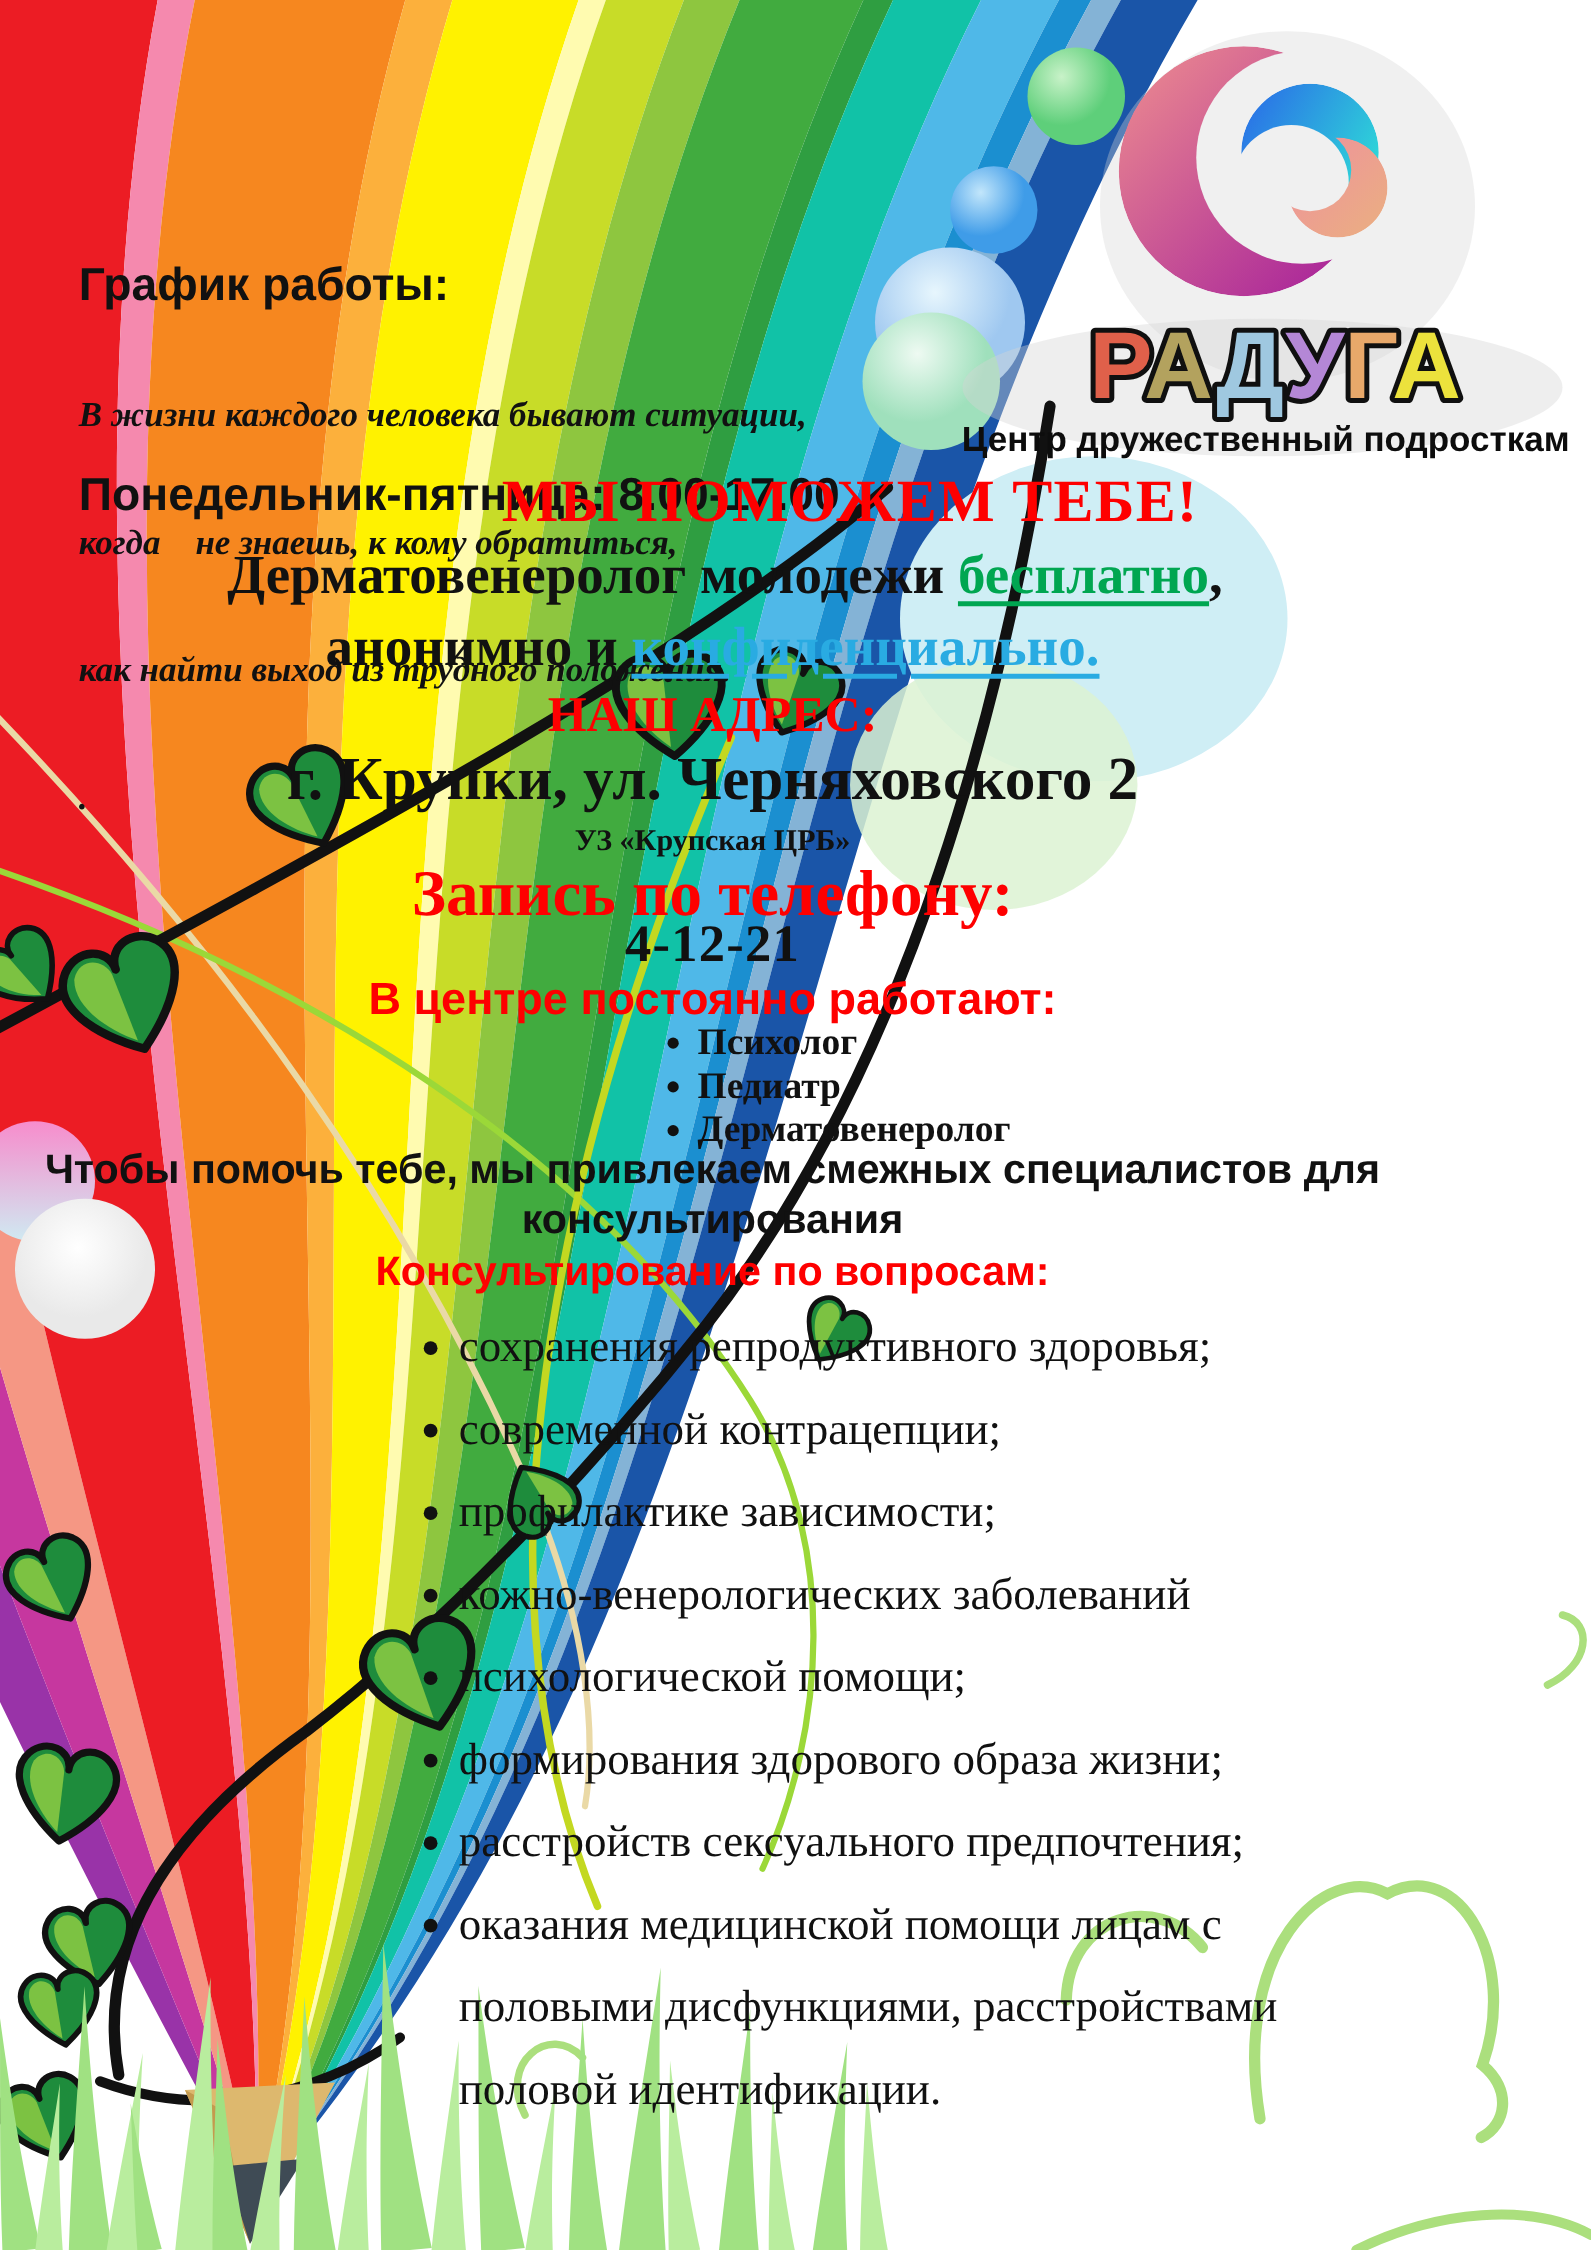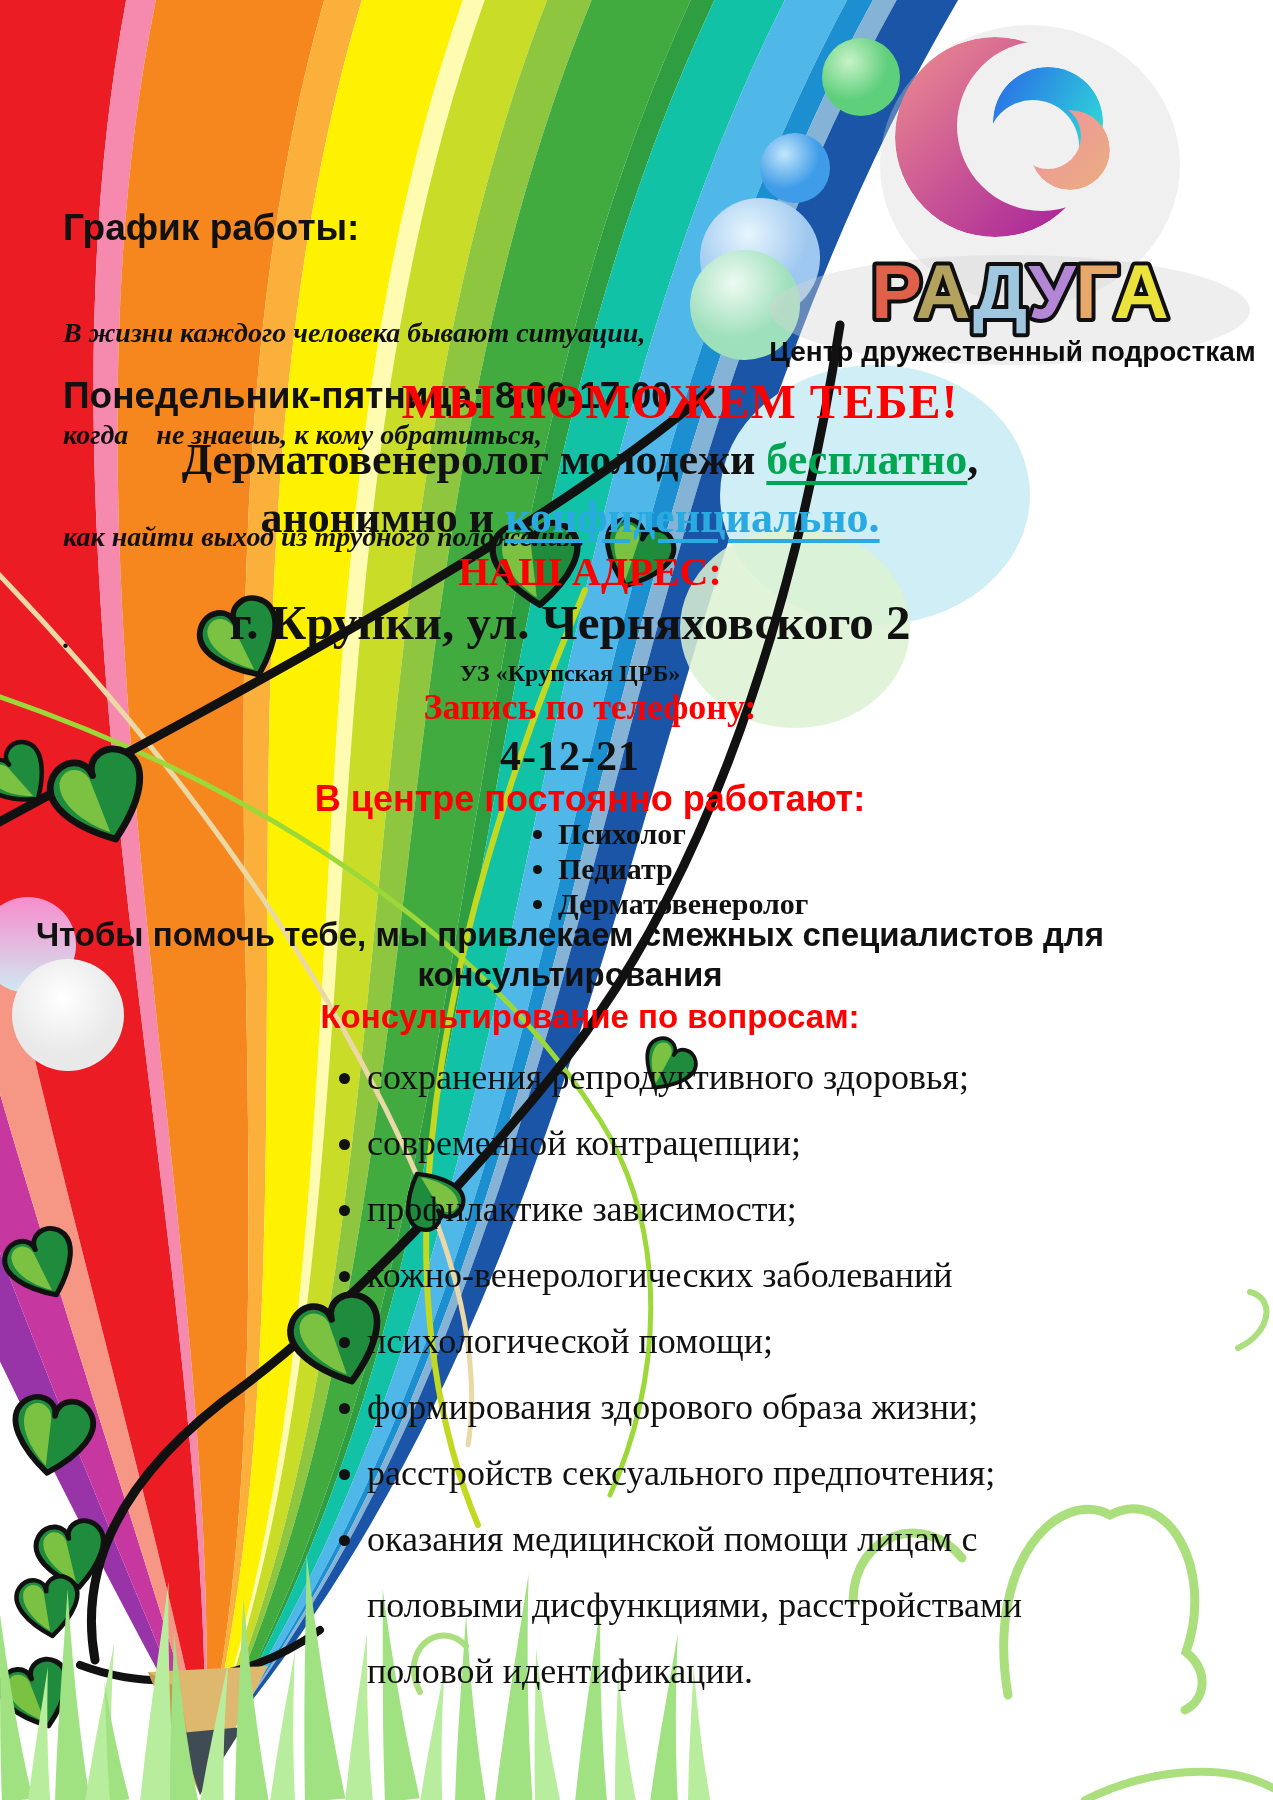--- a/index.html
+++ b/index.html
@@ -12,25 +12,25 @@
   .left{text-align:left;}
   .schedule{left:63px;top:88px;font-size:37px;line-height:56px;width:700px;}
   .intro{left:63px;top:248px;font-size:28px;line-height:34px;width:700px;
          font-style:italic;font-weight:700;}
   .headline{left:150px;top:374px;width:1060px;font-size:48px;color:#fe0000;letter-spacing:1px;}
   .consult1{left:10px;top:434px;font-size:44px;}
   .consult2{top:492px;font-size:44px;}
   .u-green{color:#00a651;text-decoration:underline;text-decoration-thickness:4px;text-underline-offset:7px;}
   .u-blue{color:#29abe2;text-decoration:underline;text-decoration-thickness:4px;text-underline-offset:7px;text-align:center;}
   .u-black{text-decoration-thickness:4px;text-underline-offset:7px;}
-  .red{color:#fe0000;padding-left:20px;}
+  .red{color:#fe0000;}
   .addr-label{top:548px;font-size:40px;}
   .addr1{top:594px;font-size:49px;}
   .addr2{top:660px;font-size:24px;}
-  .phone-label{top:686px;font-size:36px;}
+  .phone-label{top:686px;font-size:52px;}
   .phone{top:732px;font-size:42px;letter-spacing:1px;}
   .staff-label{top:778px;font-size:36px;}
   ul.staff{position:absolute;left:520px;top:816px;margin:0;padding:0 0 0 38px;
            font-size:30px;line-height:35px;font-weight:700;width:320px;text-align:left;}
   .outreach1{top:916px;font-size:33px;}
   .outreach2{top:956px;font-size:33px;}
   .topics-label{top:998px;font-size:33px;}
   ul.topics{position:absolute;left:325px;top:1044px;margin:0;padding:0 0 0 42px;
             font-size:36px;line-height:66px;width:705px;text-align:left;}
   ul li::marker{color:#111;}

